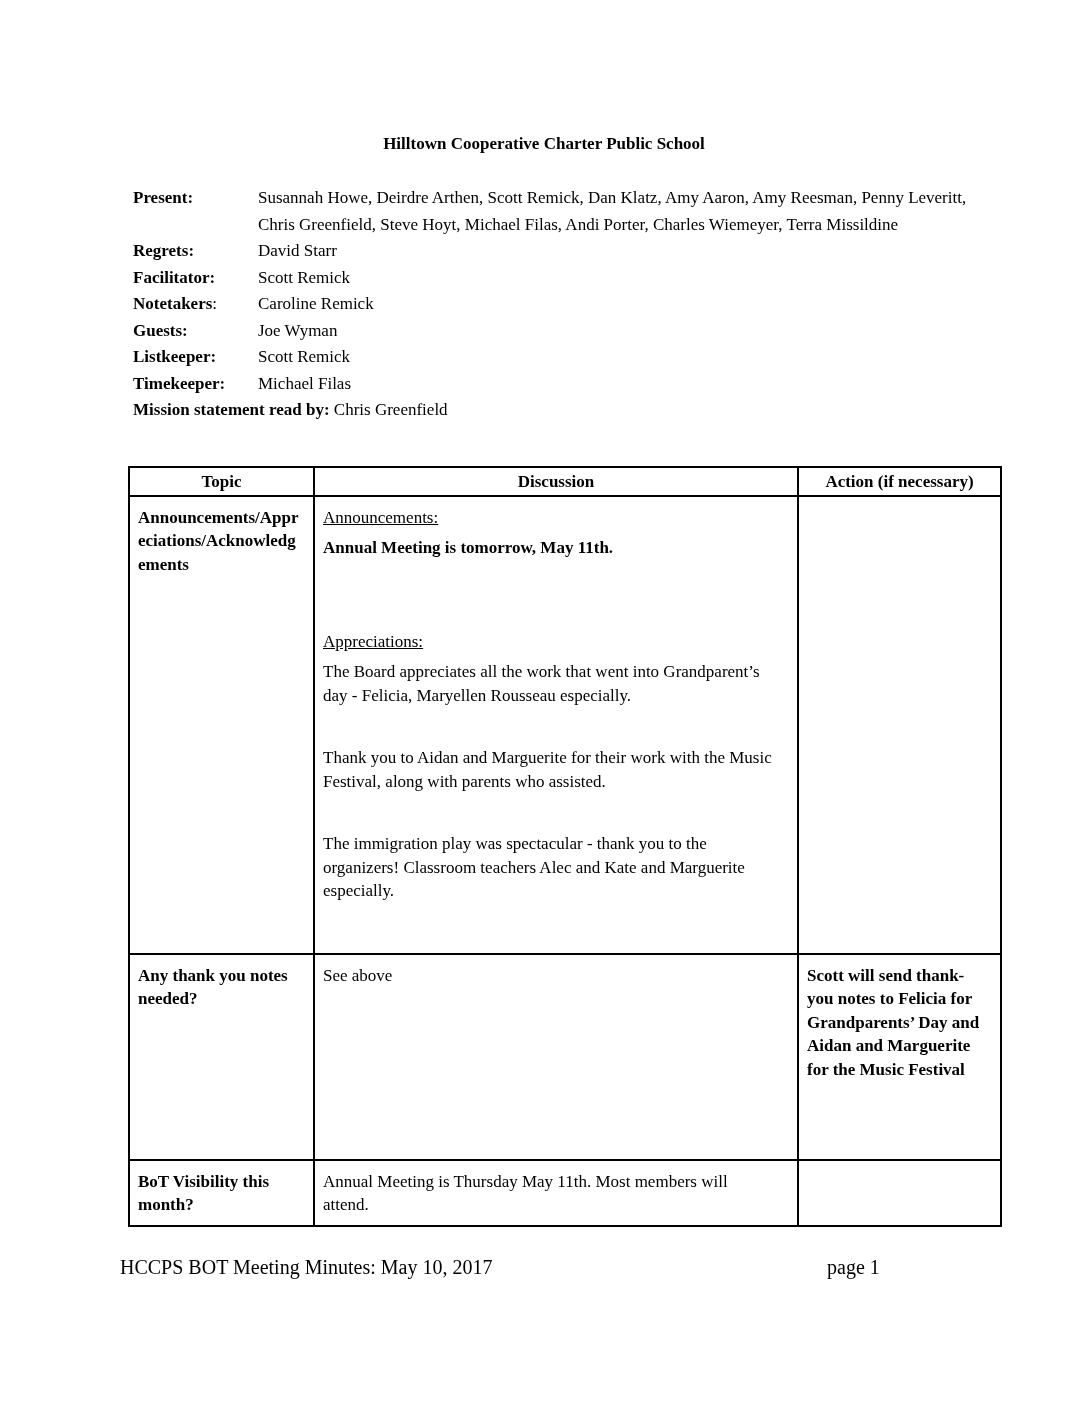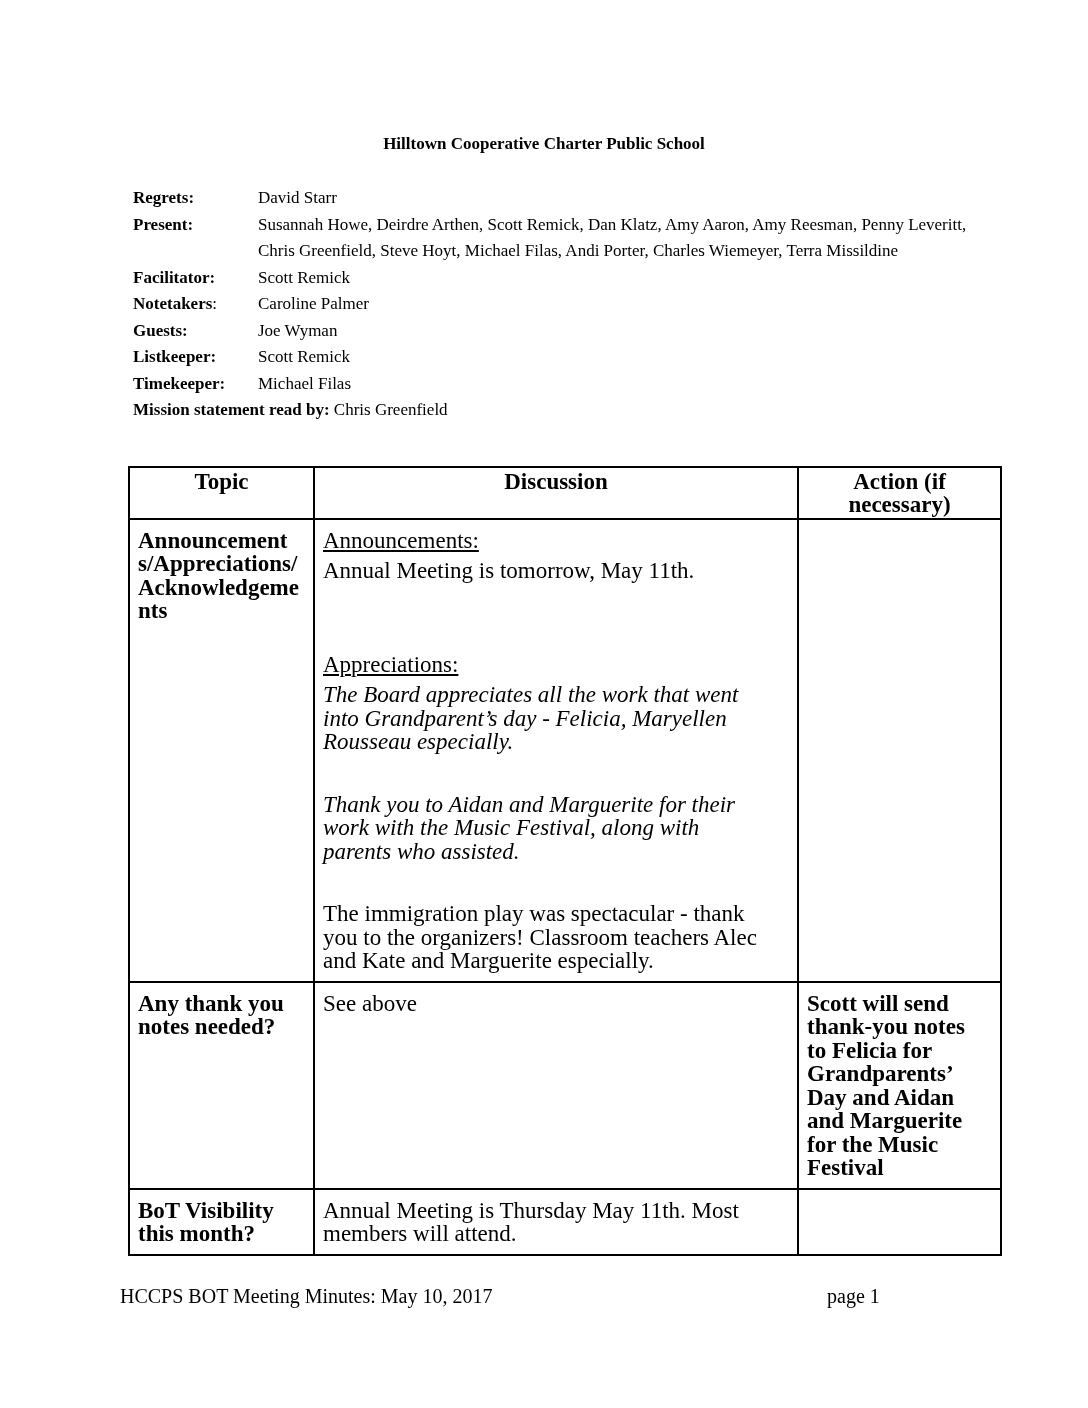--- a/index.html
+++ b/index.html
@@ -39,21 +39,21 @@
   .info-label .nb { font-weight: normal; }
   .info-value { width: 735px; }
   .mission-line { }
   .bold { font-weight: bold; }
 
   table.minutes {
     border-collapse: collapse;
     table-layout: fixed;
     width: 872px;
     margin: 42px 0 0 128px;
-    font-size: 23px;
+    font-size: 17px;
   }
   .minutes col.c1 { width: 185px; }
   .minutes col.c2 { width: 484px; }
   .minutes col.c3 { width: 203px; }
   .minutes th, .minutes td {
     border: 2px solid #000000;
     vertical-align: top;
   }
   .minutes th {
     font-weight: bold;
@@ -67,56 +67,56 @@
     line-height: 23.5px;
   }
   td.topic-cell { font-weight: bold; padding-right: 14px; }
   td.break-words { word-break: break-all; }
   td.disc-cell { padding-left: 8px; padding-right: 24px; }
   td.action-cell { font-weight: bold; padding-right: 13px; }
   tr.row-1 td { height: 458px; }
   tr.row-2 td { height: 206px; }
   tr.row-3 td { height: 59px; }
   .u-heading { text-decoration: underline; margin-bottom: 7px; }
-  .mb-xl { margin-bottom: 70px; }
-  .mb-l  { margin-bottom: 39px; font-style: italic; }
+  .mb-xl { margin-bottom: 70px; font-weight: bold; }
+  .mb-l  { margin-bottom: 39px; }
 
   .page-footer {
     position: relative;
     margin: 28px 0 0 120px;
     width: 872px;
     font-family: Liberation Serif, serif;
     font-size: 20px;
     line-height: 24px;
   }
   .page-num { position: absolute; left: 707px; top: 0; text-align: center; }
 </style>
 </head>
 <body>
 
 <div class="page">
 
   <div class="doc-title">Hilltown Cooperative Charter Public School</div>
 
   <div class="info-block">
     <div class="info-row">
+      <span class="info-label">Present:</span>
+      <span class="info-value">Susannah Howe, Deirdre Arthen, Scott Remick, Dan Klatz, Amy Aaron, Amy Reesman, Penny Leveritt, Chris Greenfield, Steve Hoyt, Michael Filas, Andi Porter, Charles Wiemeyer, Terra Missildine</span>
+    </div>
+    <div class="info-row">
       <span class="info-label">Regrets:</span>
       <span class="info-value">David Starr</span>
-    </div>
-    <div class="info-row">
-      <span class="info-label">Present:</span>
-      <span class="info-value">Susannah Howe, Deirdre Arthen, Scott Remick, Dan Klatz, Amy Aaron, Amy Reesman, Penny Leveritt, Chris Greenfield, Steve Hoyt, Michael Filas, Andi Porter, Charles Wiemeyer, Terra Missildine</span>
     </div>
     <div class="info-row">
       <span class="info-label">Facilitator:</span>
       <span class="info-value">Scott Remick</span>
     </div>
     <div class="info-row">
       <span class="info-label"><span>Notetakers</span><span class="nb">:</span></span>
-      <span class="info-value">Caroline Palmer</span>
+      <span class="info-value">Caroline Remick</span>
     </div>
     <div class="info-row">
       <span class="info-label">Guests:</span>
       <span class="info-value">Joe Wyman</span>
     </div>
     <div class="info-row">
       <span class="info-label">Listkeeper:</span>
       <span class="info-value">Scott Remick</span>
     </div>
     <div class="info-row">

